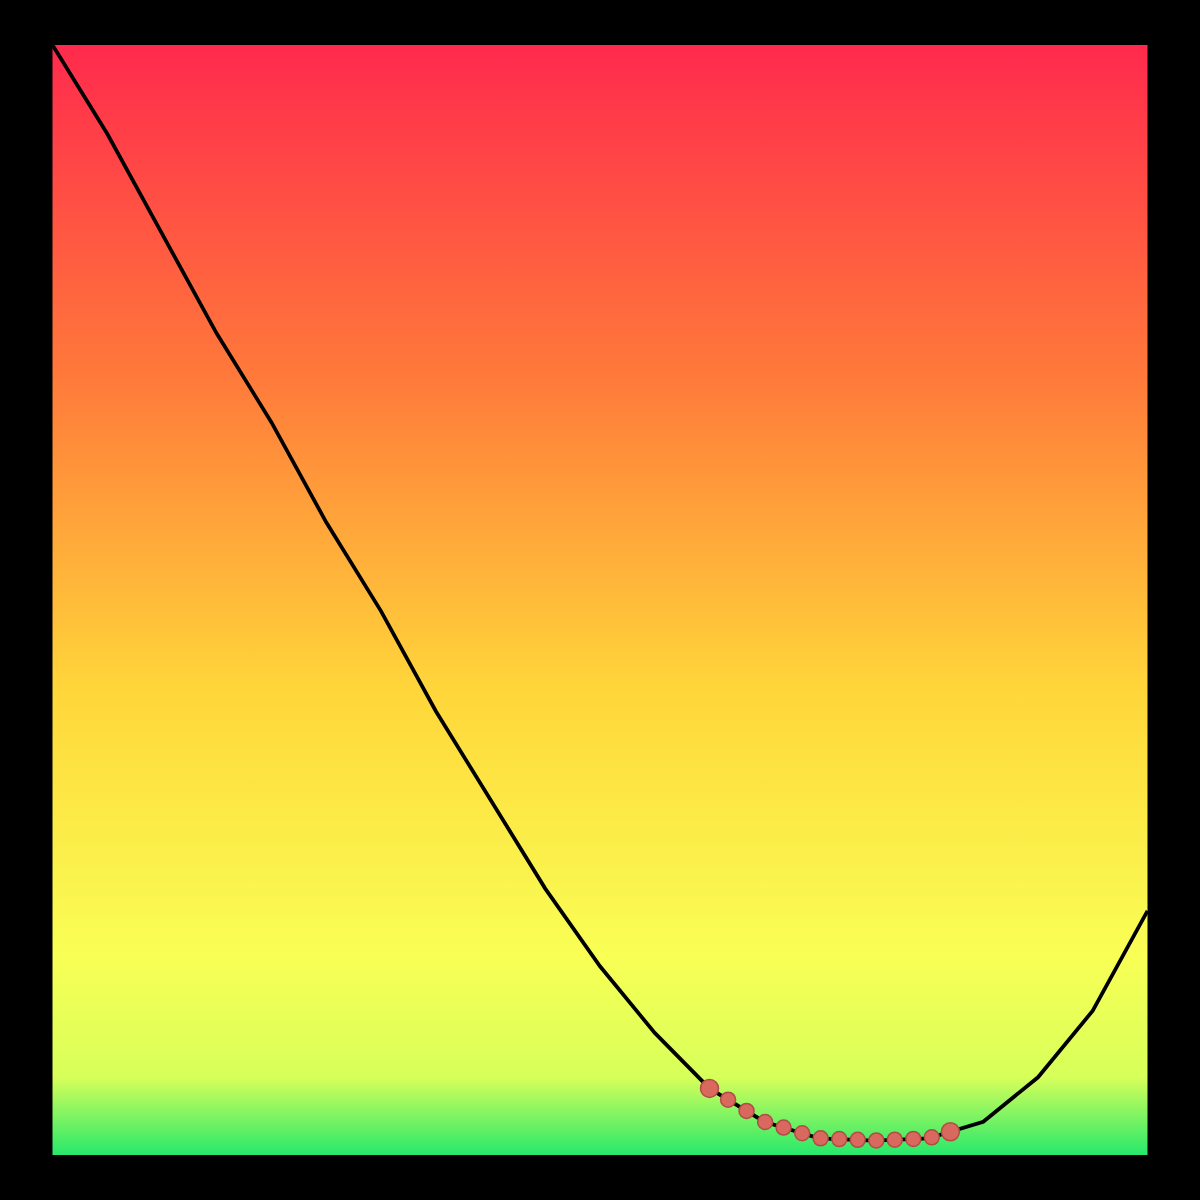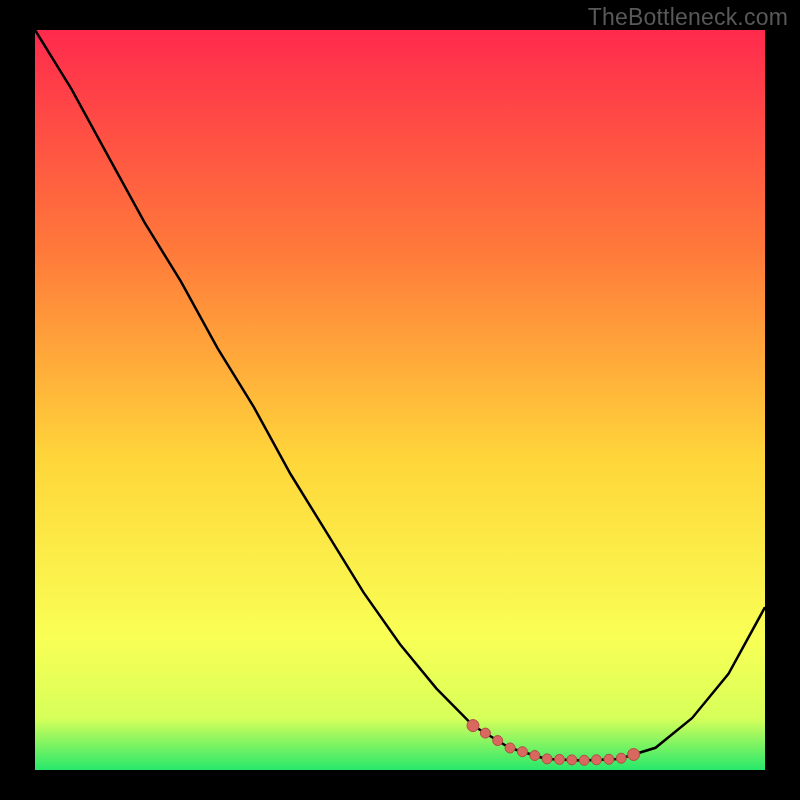--- a/index.html
+++ b/index.html
@@ -29,21 +29,20 @@
   svg.plot {
     position: absolute;
     left: 0;
     top: 0;
   }
 </style>
 </head>
 <body>
 
 <div class="frame">
-  <div class="watermark">TheBottleneck.com</div>
 
   <svg class="plot" width="800" height="800" viewBox="0 0 800 800">
     <defs>
       <linearGradient id="bg-grad" x1="0" y1="0" x2="0" y2="1">
         <stop id="g0" offset="0%" stop-color="#ff2a4d"></stop>
         <stop id="g1" offset="30%" stop-color="#ff7a3a"></stop>
         <stop id="g2" offset="58%" stop-color="#ffd63a"></stop>
         <stop id="g3" offset="82%" stop-color="#f9ff55"></stop>
         <stop id="g4" offset="93%" stop-color="#d7ff5a"></stop>
         <stop id="g5" offset="100%" stop-color="#27e86b"></stop>

